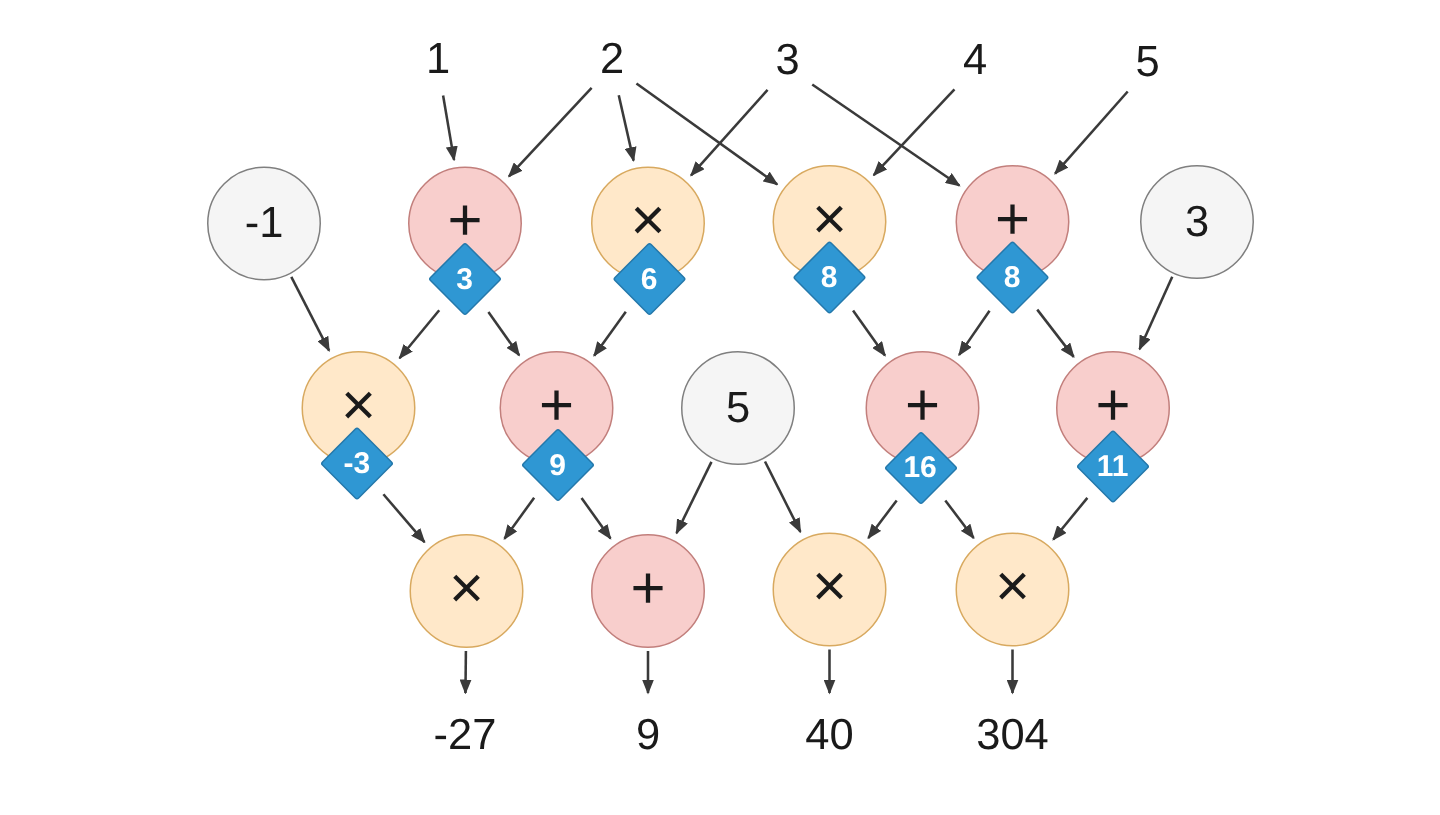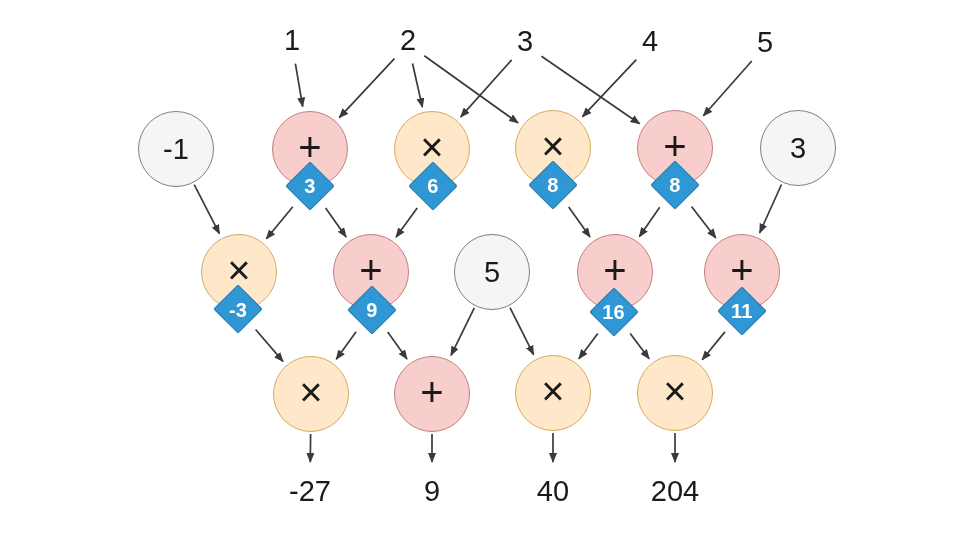--- a/index.html
+++ b/index.html
@@ -185,14 +185,14 @@
     </div>
     <div class="value-badge" style="left: 614px; top: 312px; background: rgb(47, 151, 211); border: 1px solid rgb(36, 120, 171);">
       <span class="badge-text">16</span>
     </div>
     <div class="value-badge" style="left: 742px; top: 311px; background: rgb(47, 151, 211); border: 1px solid rgb(36, 120, 171);">
       <span class="badge-text">11</span>
     </div>
     <div class="io-label" style="left: 310px; top: 491px;"><span class="const-label">-27</span></div>
     <div class="io-label" style="left: 432px; top: 491px;"><span class="const-label">9</span></div>
     <div class="io-label" style="left: 553px; top: 491px;"><span class="const-label">40</span></div>
-    <div class="io-label" style="left: 675px; top: 491px;"><span class="const-label">204</span></div>
+    <div class="io-label" style="left: 675px; top: 491px;"><span class="const-label">304</span></div>
   </div>
 
 </body></html>

